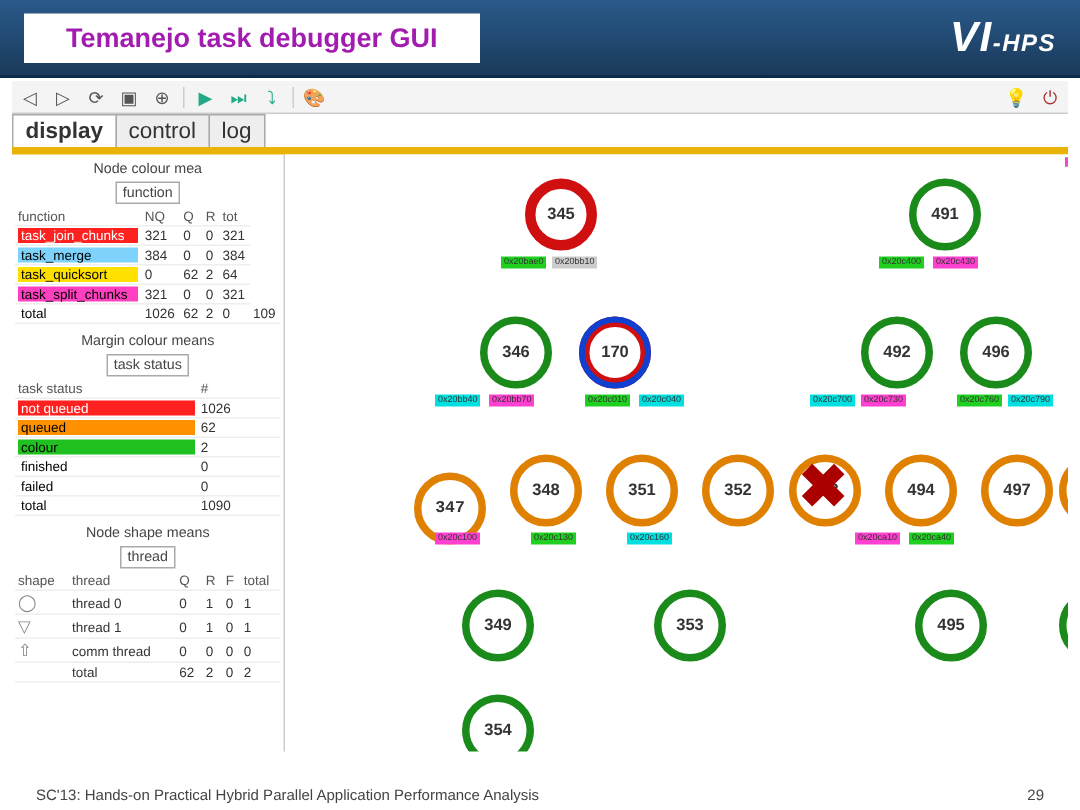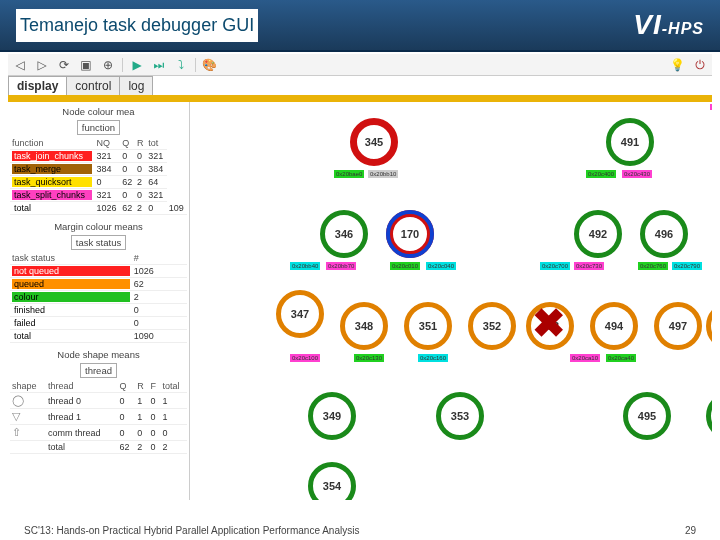--- a/index.html
+++ b/index.html
@@ -1,45 +1,45 @@
 <!DOCTYPE html>
 <html><head>
 <meta charset="utf-8">
 <style>
   * { box-sizing: border-box; margin: 0; padding: 0; }
   body { font-family: Arial, sans-serif; width: 720px; height: 540px; overflow: hidden; background: #fff; position: relative; }
   
   .slide-header { background: linear-gradient(#2a5a8a, #1a3a5a); height: 52px; display: flex; align-items: center; justify-content: space-between; padding: 0 16px; border-bottom: 2px solid #0a2a4a; }
-  .slide-title { color: #0c4a6e; background: #fff; font-size: 18px; font-weight: normal; padding: 6px 4px; }
+  .slide-title { color: #a21caf; background: #fff; font-size: 18px; font-weight: bold; padding: 6px 28px; }
   .logo { color: #fff; font-size: 28px; font-weight: bold; font-style: italic; letter-spacing: 1px; }
   .logo .hps { font-size: 16px; }
   
   .app { position: absolute; top: 54px; left: 8px; right: 8px; bottom: 32px; background: #fff; font-size: 10px; color: #333; }
   
   .toolbar { height: 22px; background: #f4f4f4; border-bottom: 1px solid #ccc; display: flex; align-items: center; gap: 6px; padding: 0 4px; }
   .tb-icon { width: 16px; height: 16px; display: flex; align-items: center; justify-content: center; font-size: 12px; color: #555; cursor: pointer; }
   .tb-sep { width: 1px; height: 14px; background: #ccc; }
   .tb-spacer { flex: 1; }
   
-  .tabs { display: flex; font-size: 12px; border-bottom: 7px solid #eab308; }
+  .tabs { display: flex; font-size: 15px; border-bottom: 5px solid #eab308; }
   .tab { padding: 2px 8px; background: #eee; border: 1px solid #aaa; border-bottom: none; margin-right: -1px; cursor: pointer; }
   .tab.active { background: #fff; font-weight: bold; }
   
   .main-row { display: flex; height: calc(100% - 56px); }
   
   .sidebar { width: 182px; border-right: 1px solid #ccc; padding: 2px; font-size: 9.5px; overflow: hidden; }
   .panel-label { font-size: 9.5px; color: #444; display: flex; align-items: center; gap: 3px; margin: 2px 0; flex-direction: column; }
   .sel { border: 1px solid #aaa; padding: 1px 4px; background: #fff; font-size: 9.5px; cursor: pointer; }
   
   table.stat { width: 100%; border-collapse: collapse; font-size: 9px; margin-bottom: 6px; }
   table.stat th, table.stat td { padding: 1px 2px; text-align: left; border-bottom: 1px solid #eee; }
   table.stat th { font-weight: normal; color: #555; }
   .swatch { display: inline-block; width: 100%; padding: 0 2px; color: #000; }
   .sw-red { background: #ff2020; color: #fff; }
-  .sw-cyan { background: #a16207; }
+  .sw-cyan { background: #7dd3fc; }
   .sw-yellow { background: #ffe000; }
   .sw-magenta { background: #ff40c0; }
   .sw-orange { background: #ff9000; }
   .sw-green { background: #20c020; }
   
   .canvas { flex: 1; position: relative; background: #fff; overflow: hidden; }
   .node { position: absolute; width: 48px; height: 48px; border-radius: 50%; border: 5px solid; display: flex; align-items: center; justify-content: center; font-size: 11px; font-weight: bold; background: #fff; }
   .node.green { border-color: #1a8a1a; }
   .node.red { border-color: #d01010; border-width: 7px; }
   .node.orange { border-color: #e08000; }
@@ -242,36 +242,36 @@
     </div>
 
     <div class="canvas" id="canvas">
       <div class="legend-box">
         <div class="addr g">0x20bad20</div>
         <div class="addr m">0x20bac50</div>
       </div>
     <div class="node red" style="left: 160px; top: 16px;">345</div>
         <div class="node green" style="left: 130px; top: 108px;">346</div>
         <div class="node red blue-ring" style="left: 196px; top: 108px;">170</div>
-        <div class="node orange" style="left: 86px; top: 188px;">347</div>
+        <div class="node orange" style="left: 86px; top: 212px; font-family: Liberation Mono, monospace;">347</div>
         <div class="node orange" style="left: 150px; top: 200px;">348</div>
         <div class="node orange" style="left: 214px; top: 200px;">351</div>
         <div class="node orange" style="left: 278px; top: 200px;">352</div>
         <div class="node green" style="left: 118px; top: 290px;">349</div>
         <div class="node green" style="left: 246px; top: 290px;">353</div>
         <div class="node green" style="left: 118px; top: 360px;">354</div>
         <div class="node green" style="left: 416px; top: 16px;">491</div>
         <div class="node green" style="left: 384px; top: 108px;">492</div>
         <div class="node green" style="left: 450px; top: 108px;">496</div>
         <div class="node orange" style="left: 336px; top: 200px;">493</div>
         <div class="cross" style="left: 342px; top: 198px;">✖</div>
         <div class="node orange" style="left: 400px; top: 200px;">494</div>
         <div class="node orange" style="left: 464px; top: 200px;">497</div>
         <div class="node orange" style="left: 516px; top: 200px; clip-path: inset(0px 50% 0px 0px);">49</div>
-        <div class="node green" style="left: 433px; top: 290px;">495</div>
+        <div class="node green" style="left: 420px; top: 290px;">495</div>
         <div class="node green" style="left: 516px; top: 290px; clip-path: inset(0px 50% 0px 0px);">49</div>
         <div class="addr g" style="left: 144px; top: 68px;">0x20bae0</div>
         <div class="addr gray" style="left: 178px; top: 68px;">0x20bb10</div>
         <div class="addr c" style="left: 100px; top: 160px;">0x20bb40</div>
         <div class="addr m" style="left: 136px; top: 160px;">0x20bb70</div>
         <div class="addr g" style="left: 200px; top: 160px;">0x20c010</div>
         <div class="addr c" style="left: 236px; top: 160px;">0x20c040</div>
         <div class="addr m" style="left: 100px; top: 252px;">0x20c100</div>
         <div class="addr g" style="left: 164px; top: 252px;">0x20c130</div>
         <div class="addr c" style="left: 228px; top: 252px;">0x20c160</div>

